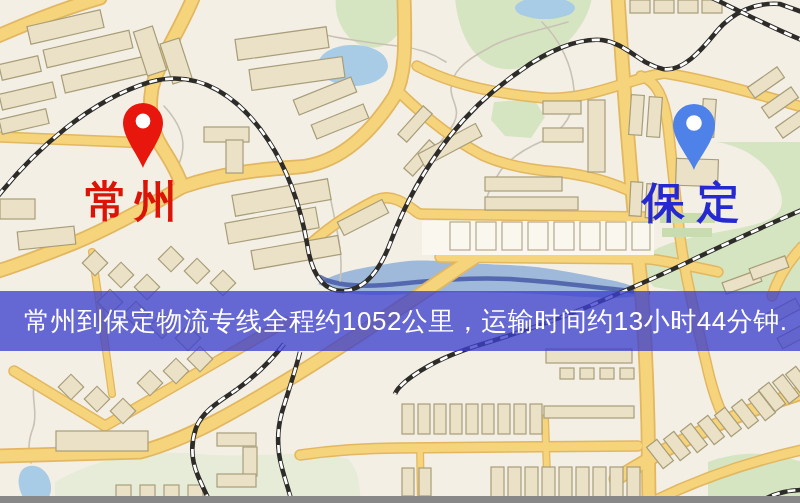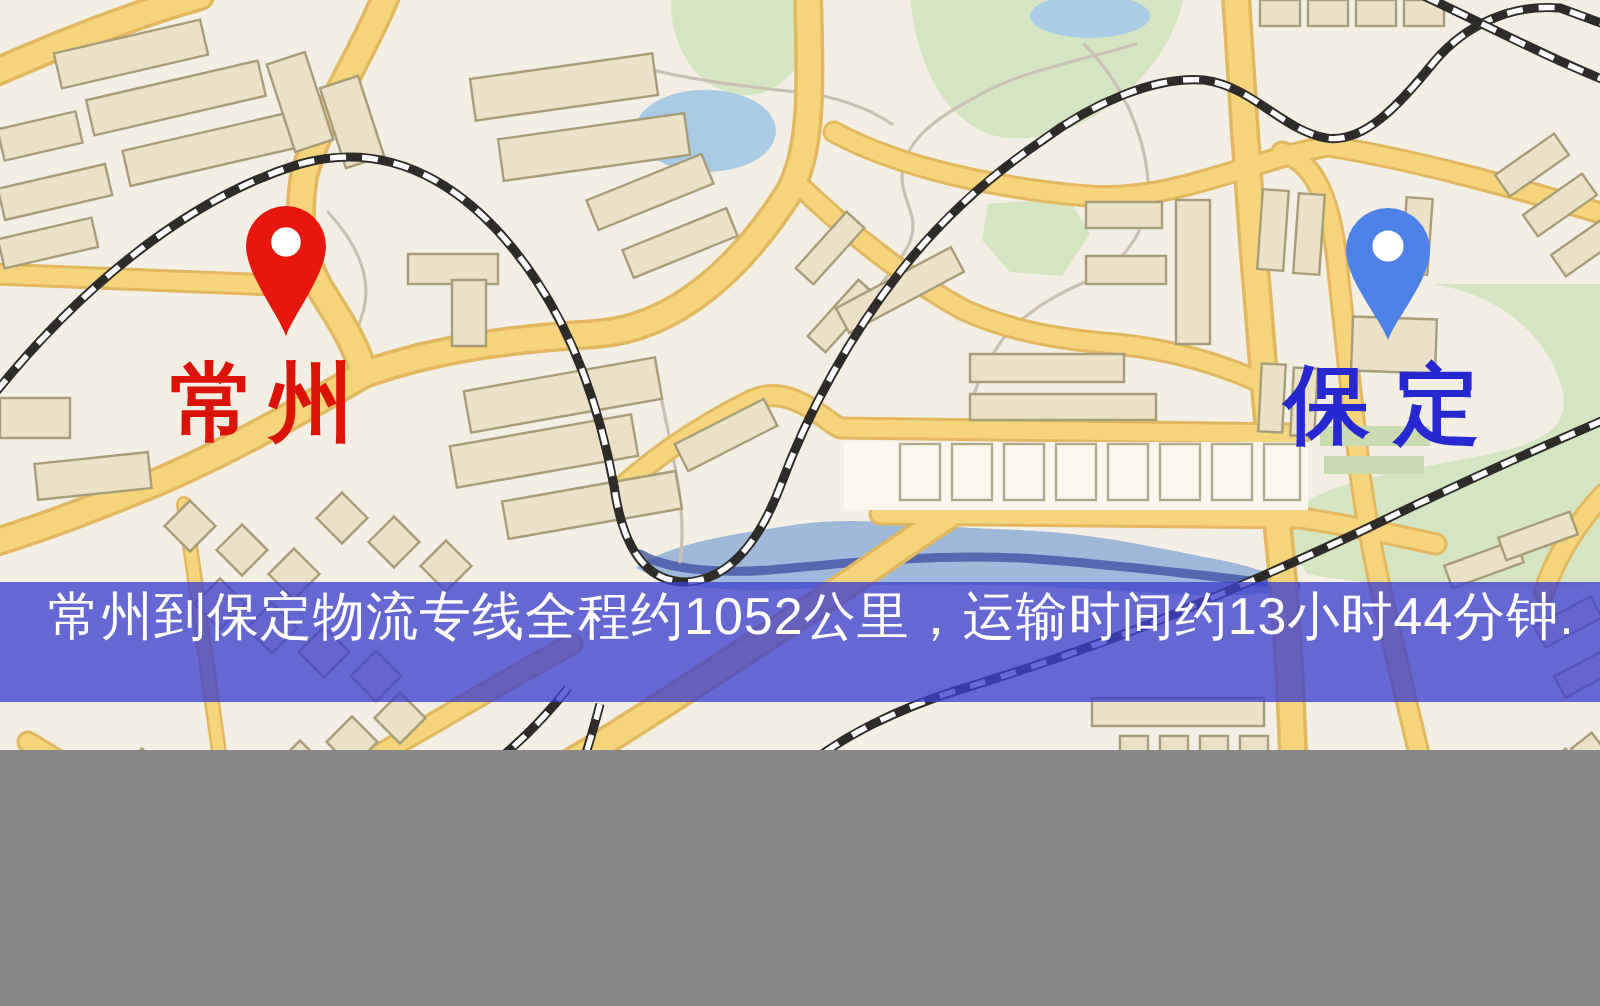--- a/index.html
+++ b/index.html
@@ -1,16 +1,16 @@
 <!DOCTYPE html>
 <html style="--map-bg: #f3efe5; --banner-bg: rgba(60,64,205,0.78); --banner-text: #ffffff; --pin-origin: #e8170d; --pin-dest: #4f82e8; --label-origin: #dc1407; --label-dest: #2628d0; --road: #f5d47c; --road-casing: #e2b760; --building: #eae1c6; --building-outline: #a89d79; --building-light: #faf7ef; --green: #d5e5c1; --green-pale: #e7ecd9; --water: #a8cbe6; --river: #9fb9da; --river-channel: #3a4da0; --railway: #2e2c29; --path-gray: #c9c2b4;"><head>
 <meta charset="utf-8">
 <style>
   html,body{margin:0;padding:0;background:#888;}
-  .stage{position:relative;width:800px;height:375px;overflow:hidden;background:var(--map-bg,#f3efe5);font-family:"Liberation Sans",sans-serif;}
+  .stage{position:relative;width:800px;height:496px;overflow:hidden;background:var(--map-bg,#f3efe5);font-family:"Liberation Sans",sans-serif;}
   .stage svg{position:absolute;left:0;top:0;display:block;}
   
   .grn{fill:var(--green,#d5e5c1);}
   .grn-pale{fill:var(--green-pale,#e7ecd9);}
   .wtr{fill:var(--water,#a8cbe6);}
   .rvr{fill:var(--river,#9fb9da);}
   .chan{fill:none;stroke:var(--river-channel,#3a4da0);stroke-width:4.5;stroke-linecap:round;opacity:.75;}
   .pth{fill:none;stroke:var(--path-gray,#c9c2b4);stroke-width:1.6;stroke-linecap:round;}
   
   .rdc{fill:none;stroke:var(--road-casing,#e2b760);stroke-linecap:round;stroke-linejoin:round;}
@@ -27,21 +27,21 @@
   .rwb{fill:none;stroke:var(--railway,#2e2c29);stroke-width:4.6px;}
   .rwd{fill:none;stroke:#ffffff;stroke-width:2.7px;stroke-dasharray:8 8;}
   
   .pin-origin{fill:var(--pin-origin,#e8170d);}
   .pin-dest{fill:var(--pin-dest,#4f82e8);}
   .pin-hole{fill:#ffffff;}
   .city-label{font-family:"DejaVu Serif",serif;font-weight:bold;text-anchor:middle;}
   .origin-label{fill:var(--label-origin,#dc1407);font-size:43px;letter-spacing:6px;}
   .dest-label{fill:var(--label-dest,#2628d0);font-size:43px;letter-spacing:12px;}
   
-  .banner{position:absolute;left:0;top:291px;width:800px;height:60px;background:var(--banner-bg,rgba(60,64,205,.78));display:flex;align-items:flex-start;box-sizing:border-box;padding:0 8px 0 24px;}
+  .banner{position:absolute;left:0;top:291px;width:800px;height:60px;background:var(--banner-bg,rgba(60,64,205,.78));display:flex;align-items:center;box-sizing:border-box;padding:0 8px 0 24px;}
   .banner span{font-size:26px;color:var(--banner-text,#fff);letter-spacing:.5px;white-space:nowrap;}
 </style>
 </head>
 <body>
 
 <div class="stage">
   <svg width="800" height="503" viewBox="0 0 800 503">
     <defs>
       <path id="rA" d="M -2,36 C 30,22 65,8 100,-2"></path>
       <path id="rB" d="M 193,-2 C 181,28 160,58 152,88 C 148,112 152,133 163,149 C 172,163 179,175 182,187"></path>

